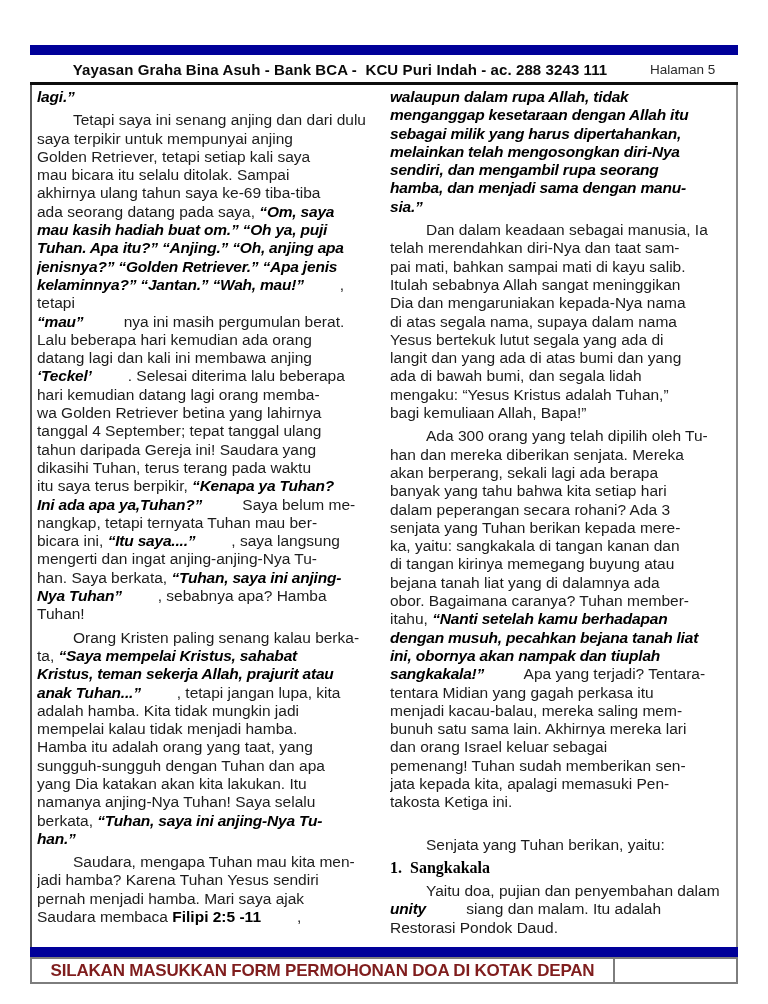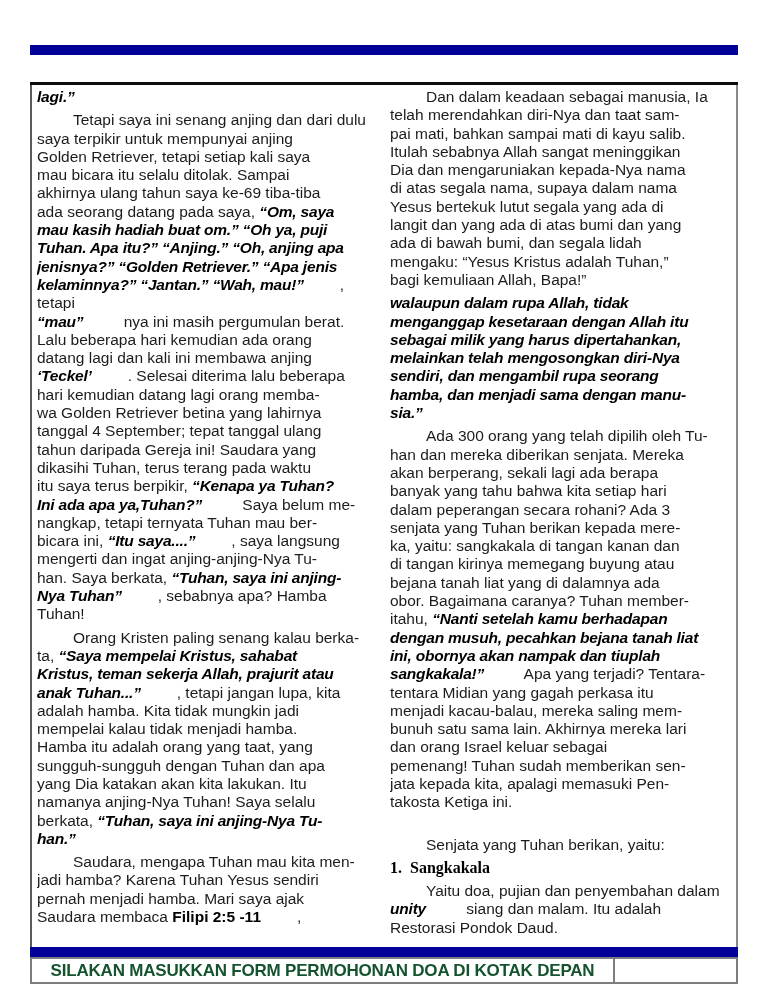--- a/index.html
+++ b/index.html
@@ -77,32 +77,36 @@
     display: flex;
     background: #fff;
   }
   .form-cell-text {
     flex: 1;
     border-right: 2px solid #7d7d7d;
     display: flex; align-items: center; justify-content: center;
     font-weight: 700;
     font-size: 17px;
     letter-spacing: -0.2px;
-    color: #14532d;
+    color: #7f1d1d;
     white-space: nowrap;
   }
   .form-cell-empty { width: 121px; }
 </style>
 </head>
 <body>
 
 <div class="page">
 
   <div class="topbar" style="background: rgb(0, 0, 153);"></div>
 
+  <div class="header">
+    <div class="header-title">Yayasan Graha Bina Asuh - Bank BCA -  KCU Puri Indah - ac. 288 3243 111</div>
+    <div class="page-number">Halaman 5</div>
+  </div>
 
   <div class="header-rule"></div>
 
   <div class="content">
     <div class="col col-left">
         <p class="para"><span class="s-bi">lagi.”</span></p>
         <p class="para"><span class="s-n">Tetapi saya ini senang anjing dan dari dulu
 saya terpikir untuk mempunyai anjing
 Golden Retriever, tetapi setiap kali saya
 mau bicara itu selalu ditolak. Sampai
@@ -140,38 +144,38 @@
 namanya anjing-Nya Tuhan! Saya selalu
 berkata, </span><span class="s-bi">“Tuhan, saya ini anjing-Nya Tu-
 han.”</span></p>
         <p class="para"><span class="s-n">Saudara, mengapa Tuhan mau kita men-
 jadi hamba? Karena Tuhan Yesus sendiri
 pernah menjadi hamba. Mari saya ajak
 Saudara membaca </span><span class="s-b">Filipi 2:5 -11</span><span class="s-n">,
 </span></p>
       </div>
     <div class="col col-right">
+        <p class="para"><span class="s-bi">walaupun dalam rupa Allah, tidak
+menganggap kesetaraan dengan Allah itu
+sebagai milik yang harus dipertahankan,
+melainkan telah mengosongkan diri-Nya
+sendiri, dan mengambil rupa seorang
+hamba, dan menjadi sama dengan manu-
+sia.”</span></p>
         <p class="para"><span class="s-n">Dan dalam keadaan sebagai manusia, Ia
 telah merendahkan diri-Nya dan taat sam-
 pai mati, bahkan sampai mati di kayu salib.
 Itulah sebabnya Allah sangat meninggikan
 Dia dan mengaruniakan kepada-Nya nama
 di atas segala nama, supaya dalam nama
 Yesus bertekuk lutut segala yang ada di
 langit dan yang ada di atas bumi dan yang
 ada di bawah bumi, dan segala lidah
 mengaku: “Yesus Kristus adalah Tuhan,”
 bagi kemuliaan Allah, Bapa!”</span></p>
-        <p class="para"><span class="s-bi">walaupun dalam rupa Allah, tidak
-menganggap kesetaraan dengan Allah itu
-sebagai milik yang harus dipertahankan,
-melainkan telah mengosongkan diri-Nya
-sendiri, dan mengambil rupa seorang
-hamba, dan menjadi sama dengan manu-
-sia.”</span></p>
         <p class="para"><span class="s-n">Ada 300 orang yang telah dipilih oleh Tu-
 han dan mereka diberikan senjata. Mereka
 akan berperang, sekali lagi ada berapa
 banyak yang tahu bahwa kita setiap hari
 dalam peperangan secara rohani? Ada 3
 senjata yang Tuhan berikan kepada mere-
 ka, yaitu: sangkakala di tangan kanan dan
 di tangan kirinya memegang buyung atau
 bejana tanah liat yang di dalamnya ada
 obor. Bagaimana caranya? Tuhan member-

